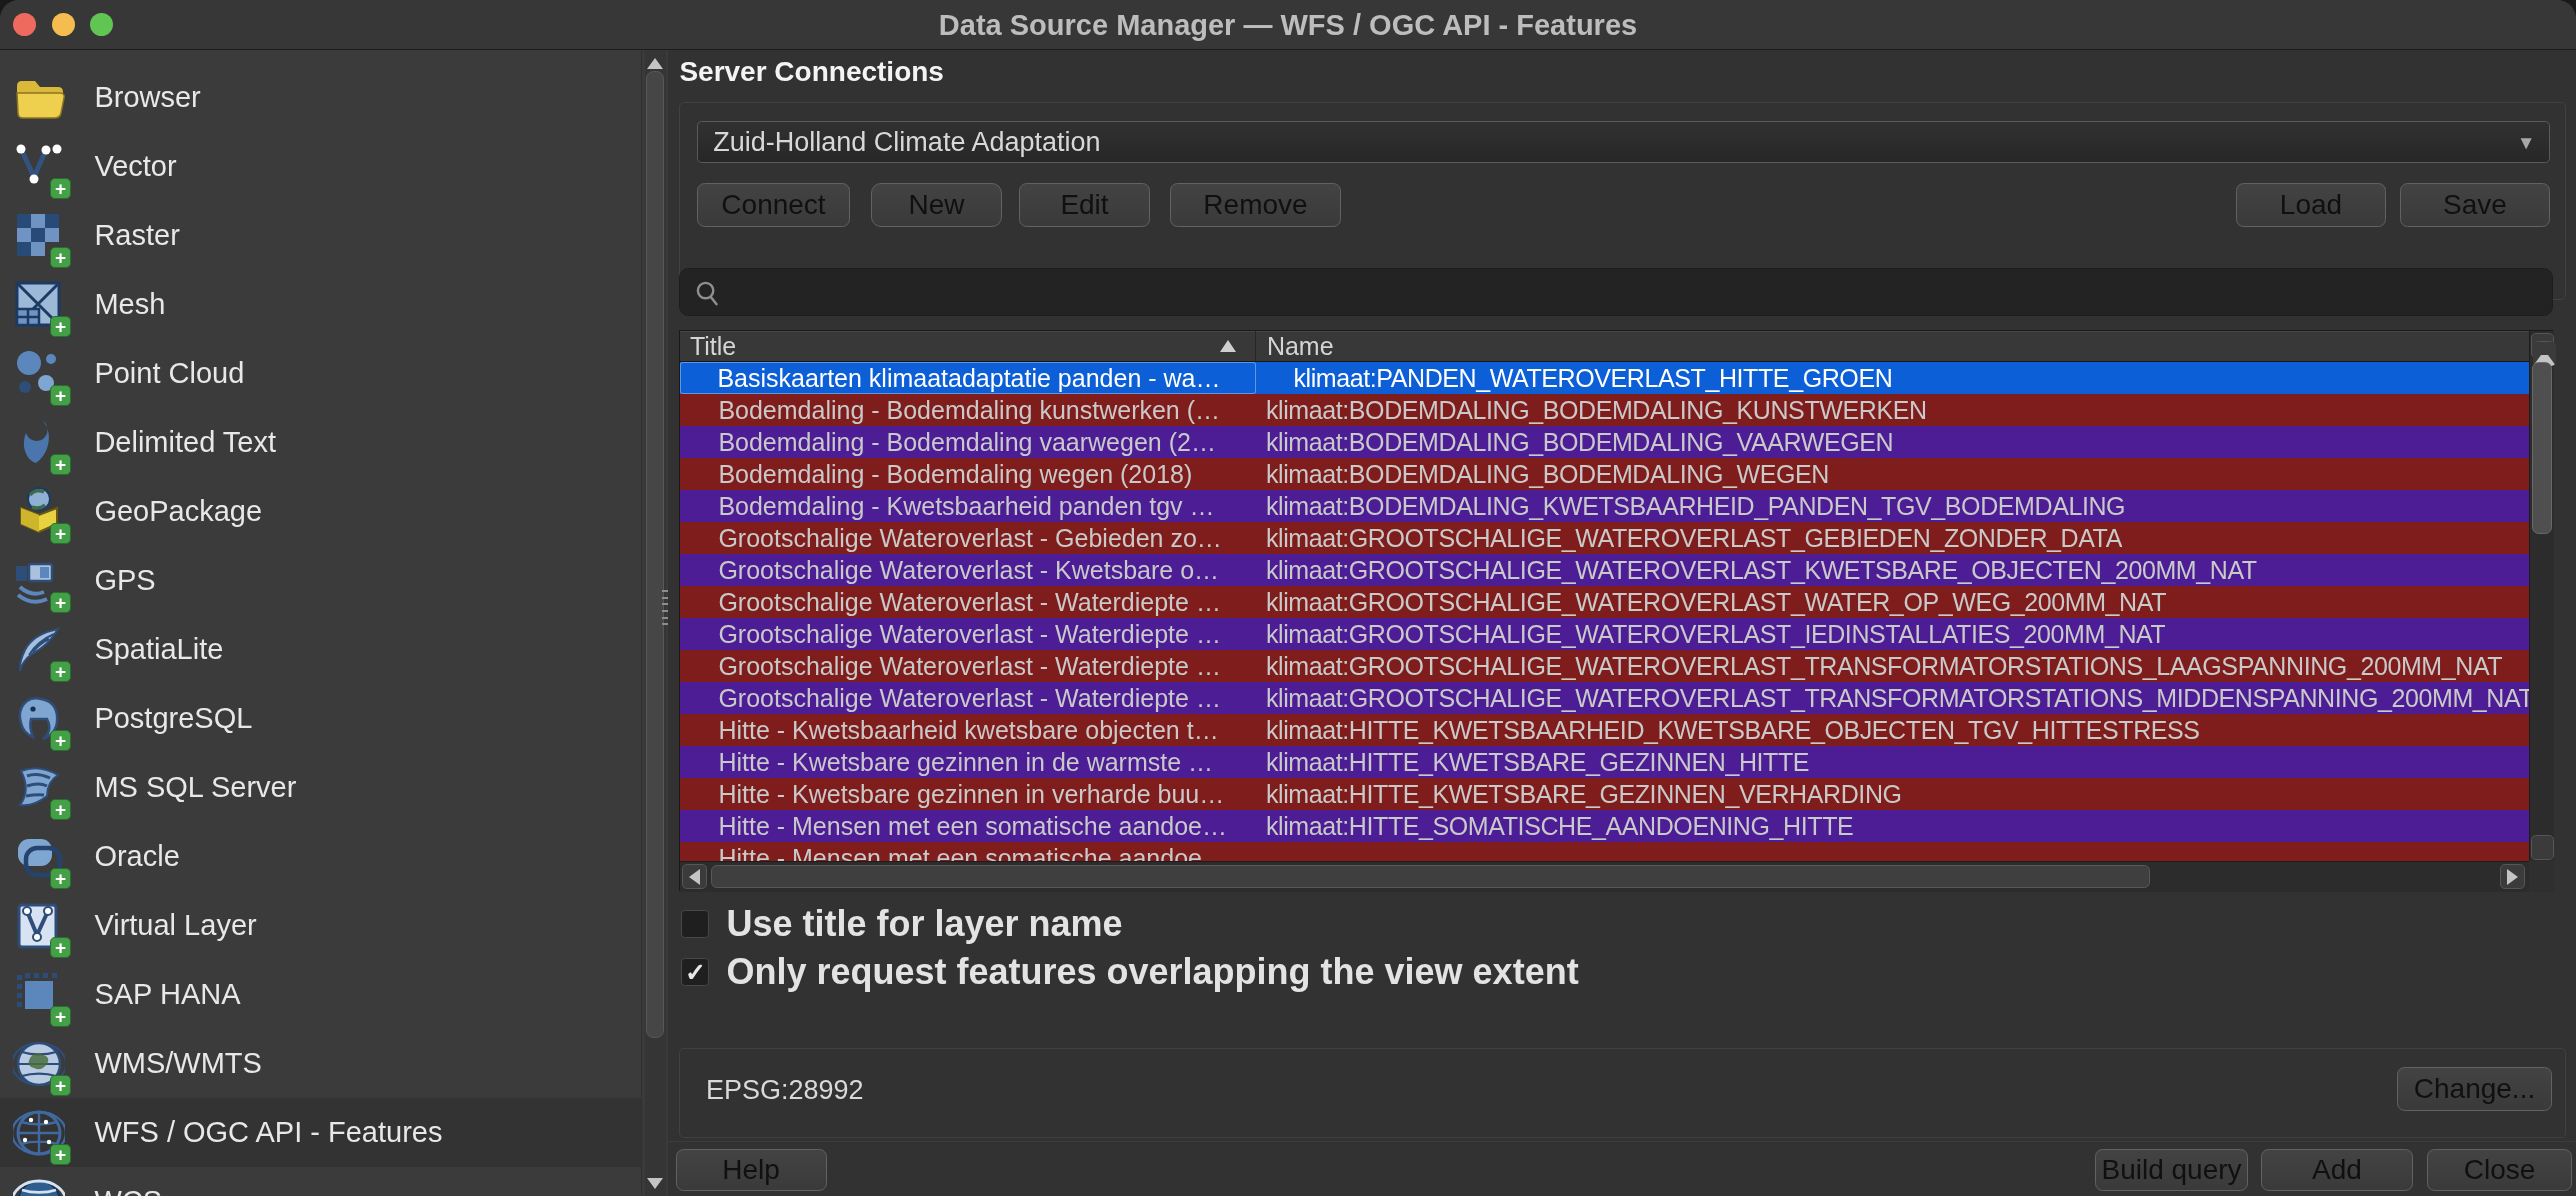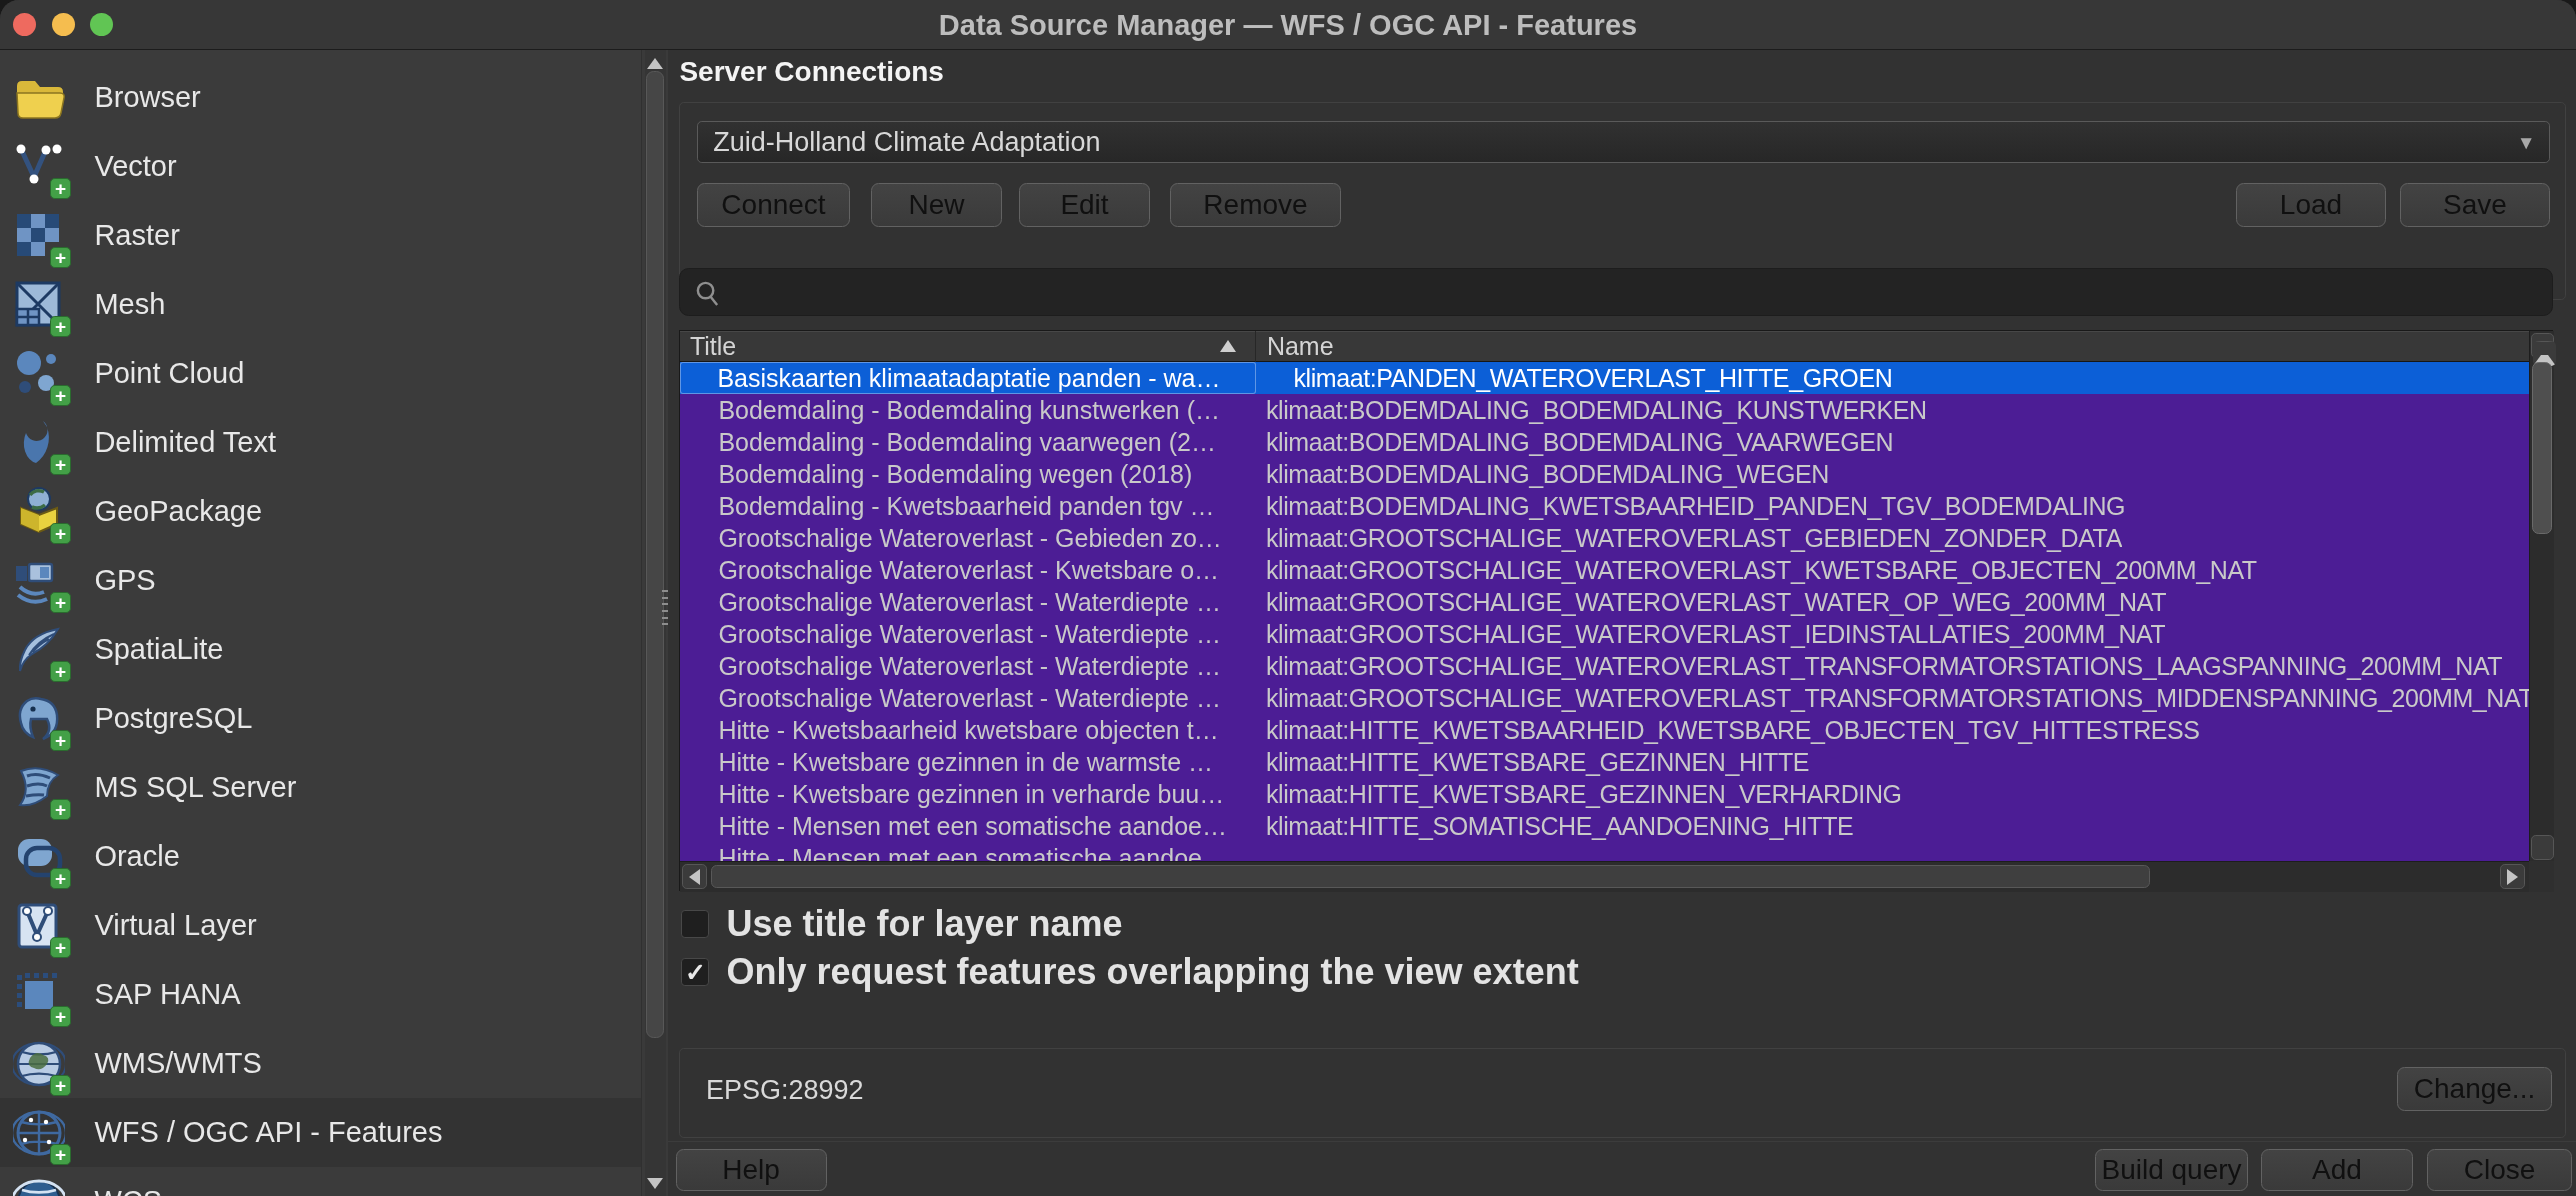--- a/index.html
+++ b/index.html
@@ -65,21 +65,21 @@
          border-bottom:1px solid #161616;box-shadow:inset 0 1px 0 #474747;}
   .th{position:absolute;top:0;height:30.5px;line-height:30.5px;color:#d4d4d4;font-size:25px;padding-left:9.5px;}
   .th-title{left:0;width:576px;border-right:1px solid #272727;}
   .th-name{left:577px;width:1269px;}
   .sort-ind{position:absolute;left:540px;top:8.6px;width:0;height:0;
             border-left:8.6px solid transparent;border-right:8.6px solid transparent;
             border-bottom:12.4px solid #cfcfcf;}
   .rows{position:absolute;left:0;top:30.5px;width:1849px;height:500px;overflow:hidden;}
   .row{position:relative;height:32px;display:flex;}
   .row.odd{background:#4c1d95;}
-  .row.even{background:#4c1d95;}
+  .row.even{background:#7f1d1d;}
   .row.selected{background:#0c5fd7;}
   .cell{line-height:32px;font-size:25px;color:#c9c9c9;white-space:nowrap;overflow:hidden;}
   .cell-title{width:576px;padding-left:38px;flex:0 0 576px;}
   .cell-name{padding-left:9.5px;letter-spacing:-0.4px;}
   .row.selected .cell{color:#ffffff;padding-left:37px;}
   .row.selected .cell-title{box-shadow:inset 0 0 0 1px rgba(255,255,255,.35);border-radius:2.9px;}
   
   .vsb{position:absolute;left:1849px;top:0;width:25px;height:530px;background:#2c2c2c;border-left:1px solid #1d1d1d;}
   .vsb .up{position:absolute;left:1px;top:1.9px;width:23px;height:25px;background:#3b3b3b;border:1px solid #565656;border-radius:4.8px;}
   .vsb .down{position:absolute;left:1px;top:504px;width:23px;height:25px;background:#3b3b3b;border:1px solid #565656;border-radius:4.8px;}
@@ -346,21 +346,21 @@
     <div class="section-heading" style="left:11.4px;top:5.7px;">Server Connections</div>
 
     <div class="groupbox" style="left:11.4px;top:52px;width:1887px;height:198px;"></div>
 
     <div class="combo">
       <span class="combo-value">Zuid-Holland Climate Adaptation</span>
       <span class="combo-arrow">▼</span>
     </div>
 
     <div class="btn ak" style="left:29px;top:133px;width:153px;height:44px;">Connect</div>
-    <div class="btn ak" style="left:203px;top:133px;width:131px;height:44px;">New</div>
+    <div class="btn ak" style="left:203px;top:133px;width:131px;height:44px;border-radius:10px;">New</div>
     <div class="btn" style="left:351px;top:133px;width:131px;height:44px;">Edit</div>
     <div class="btn" style="left:502px;top:133px;width:171px;height:44px;">Remove</div>
     <div class="btn" style="left:1568px;top:133px;width:150px;height:44px;">Load</div>
     <div class="btn" style="left:1732px;top:133px;width:150px;height:44px;">Save</div>
 
     <div class="search">
       <svg width="27" height="27" viewBox="0 0 28 28">
         <circle cx="12" cy="11" r="8" fill="none" stroke="#8f8f8f" stroke-width="2.5"></circle>
         <line x1="17" y1="17" x2="24" y2="26" stroke="#8f8f8f" stroke-width="2.5"></line>
       </svg>

